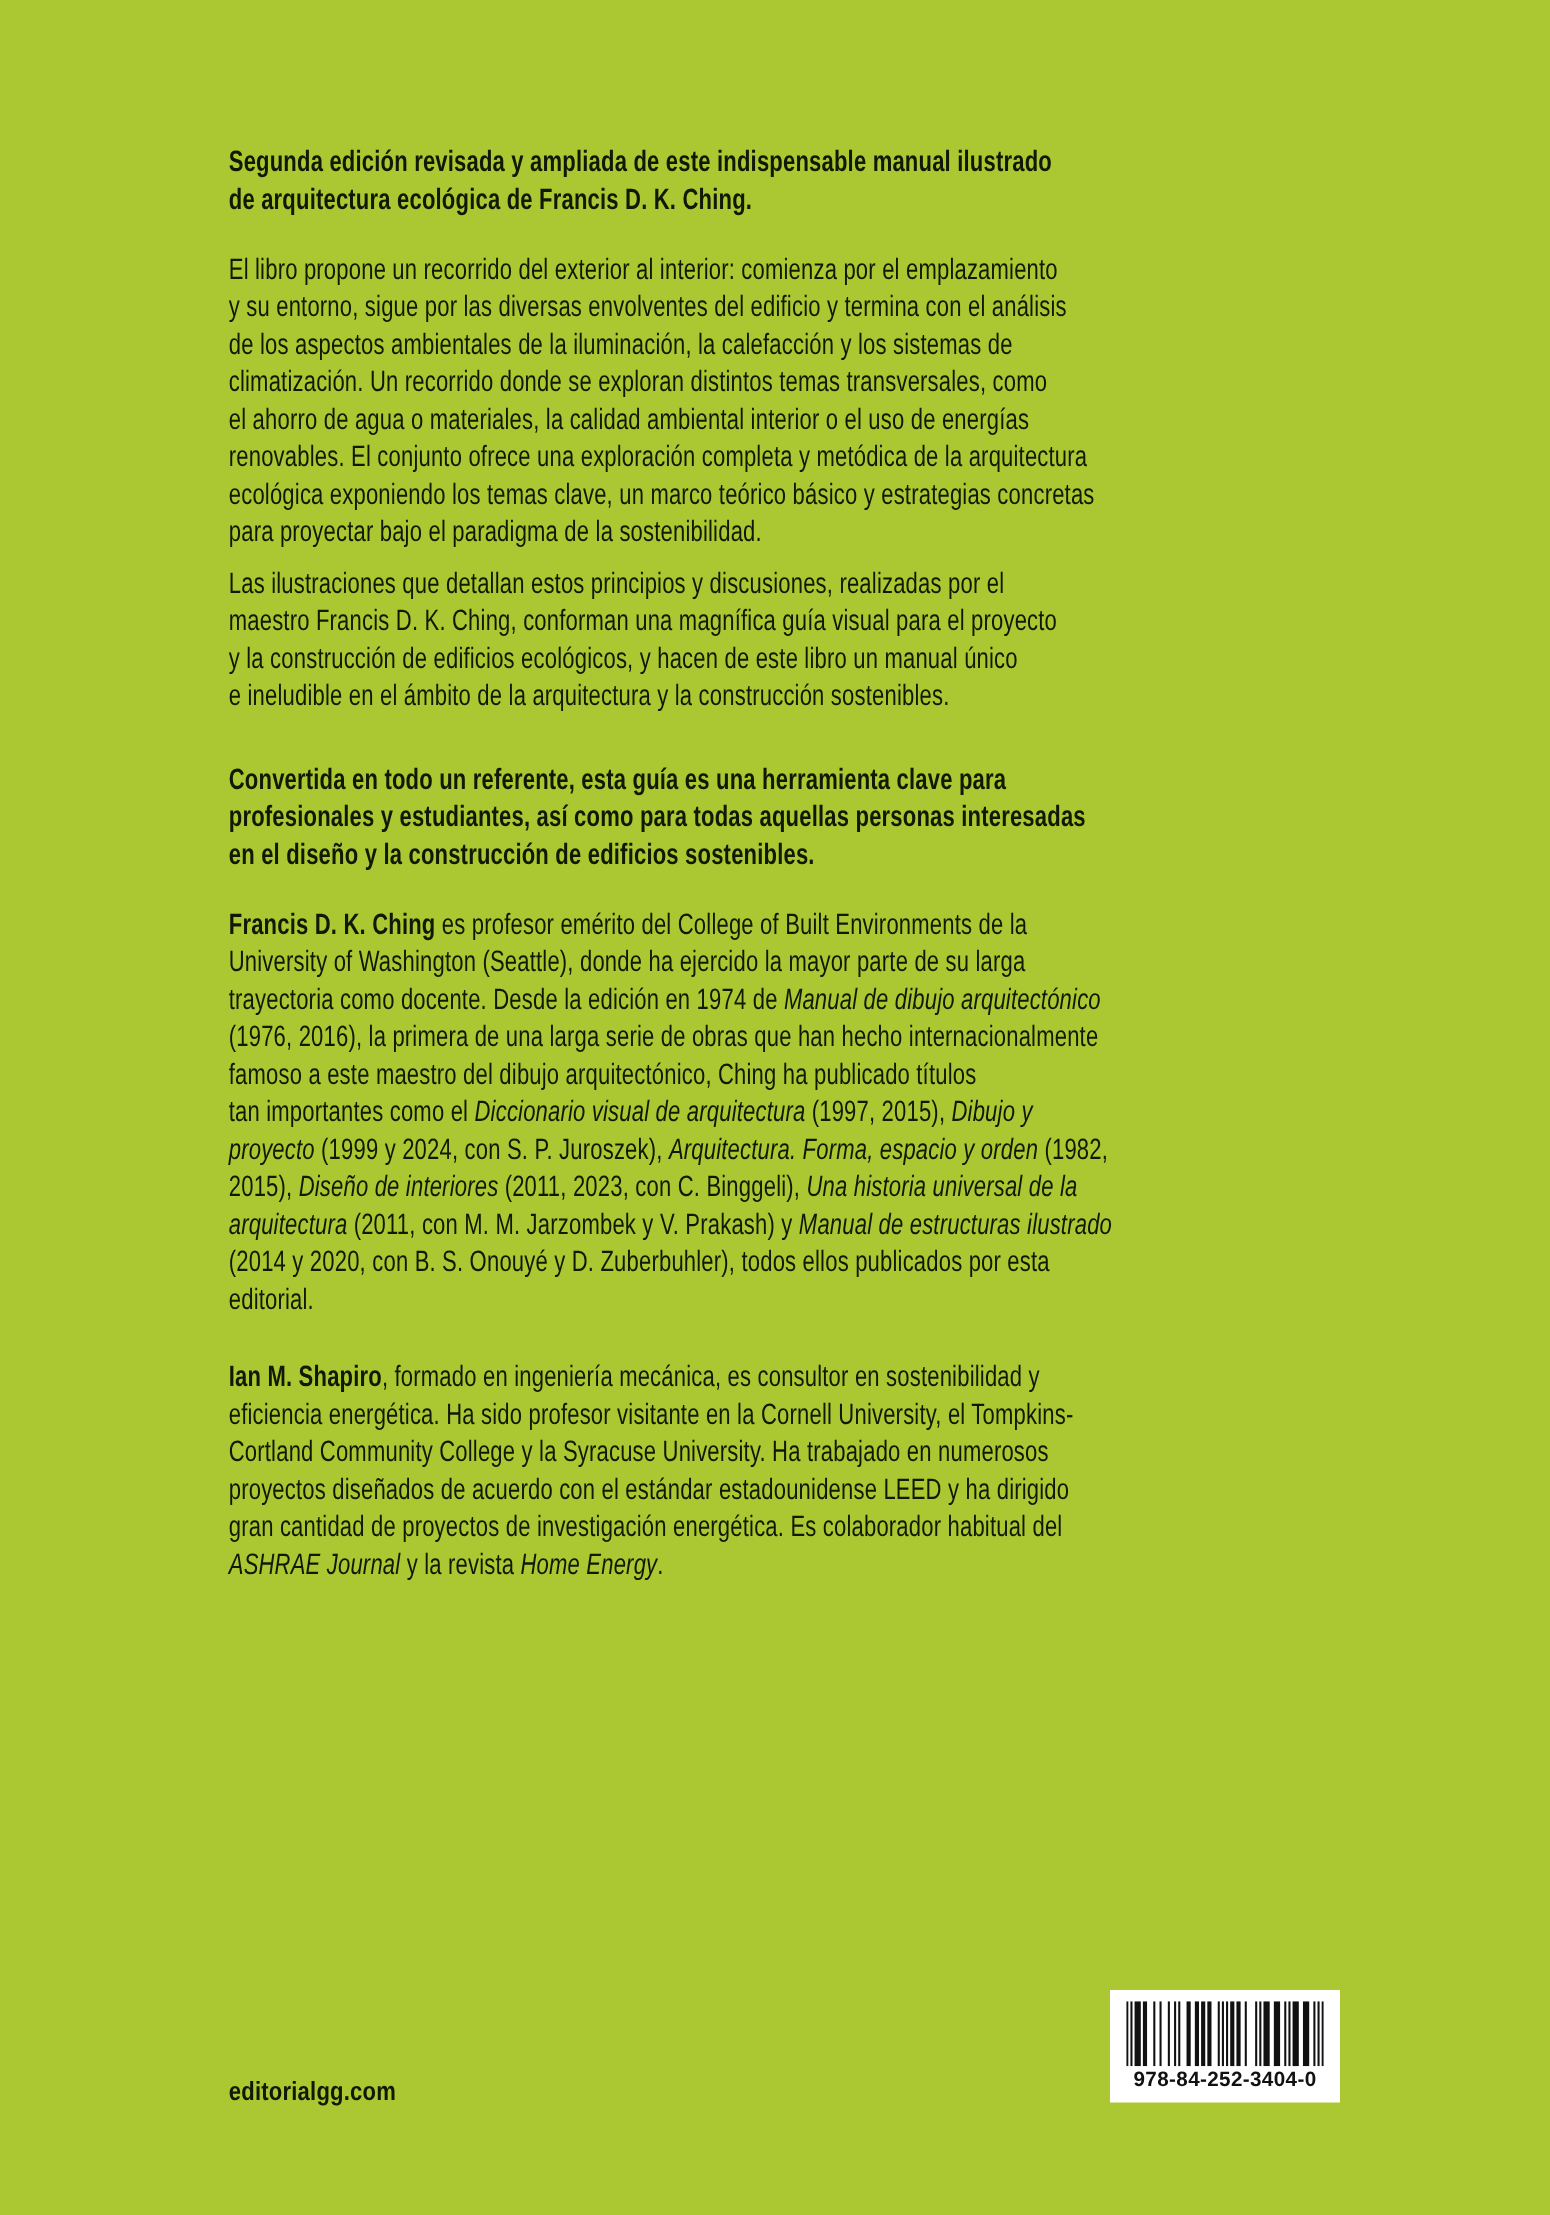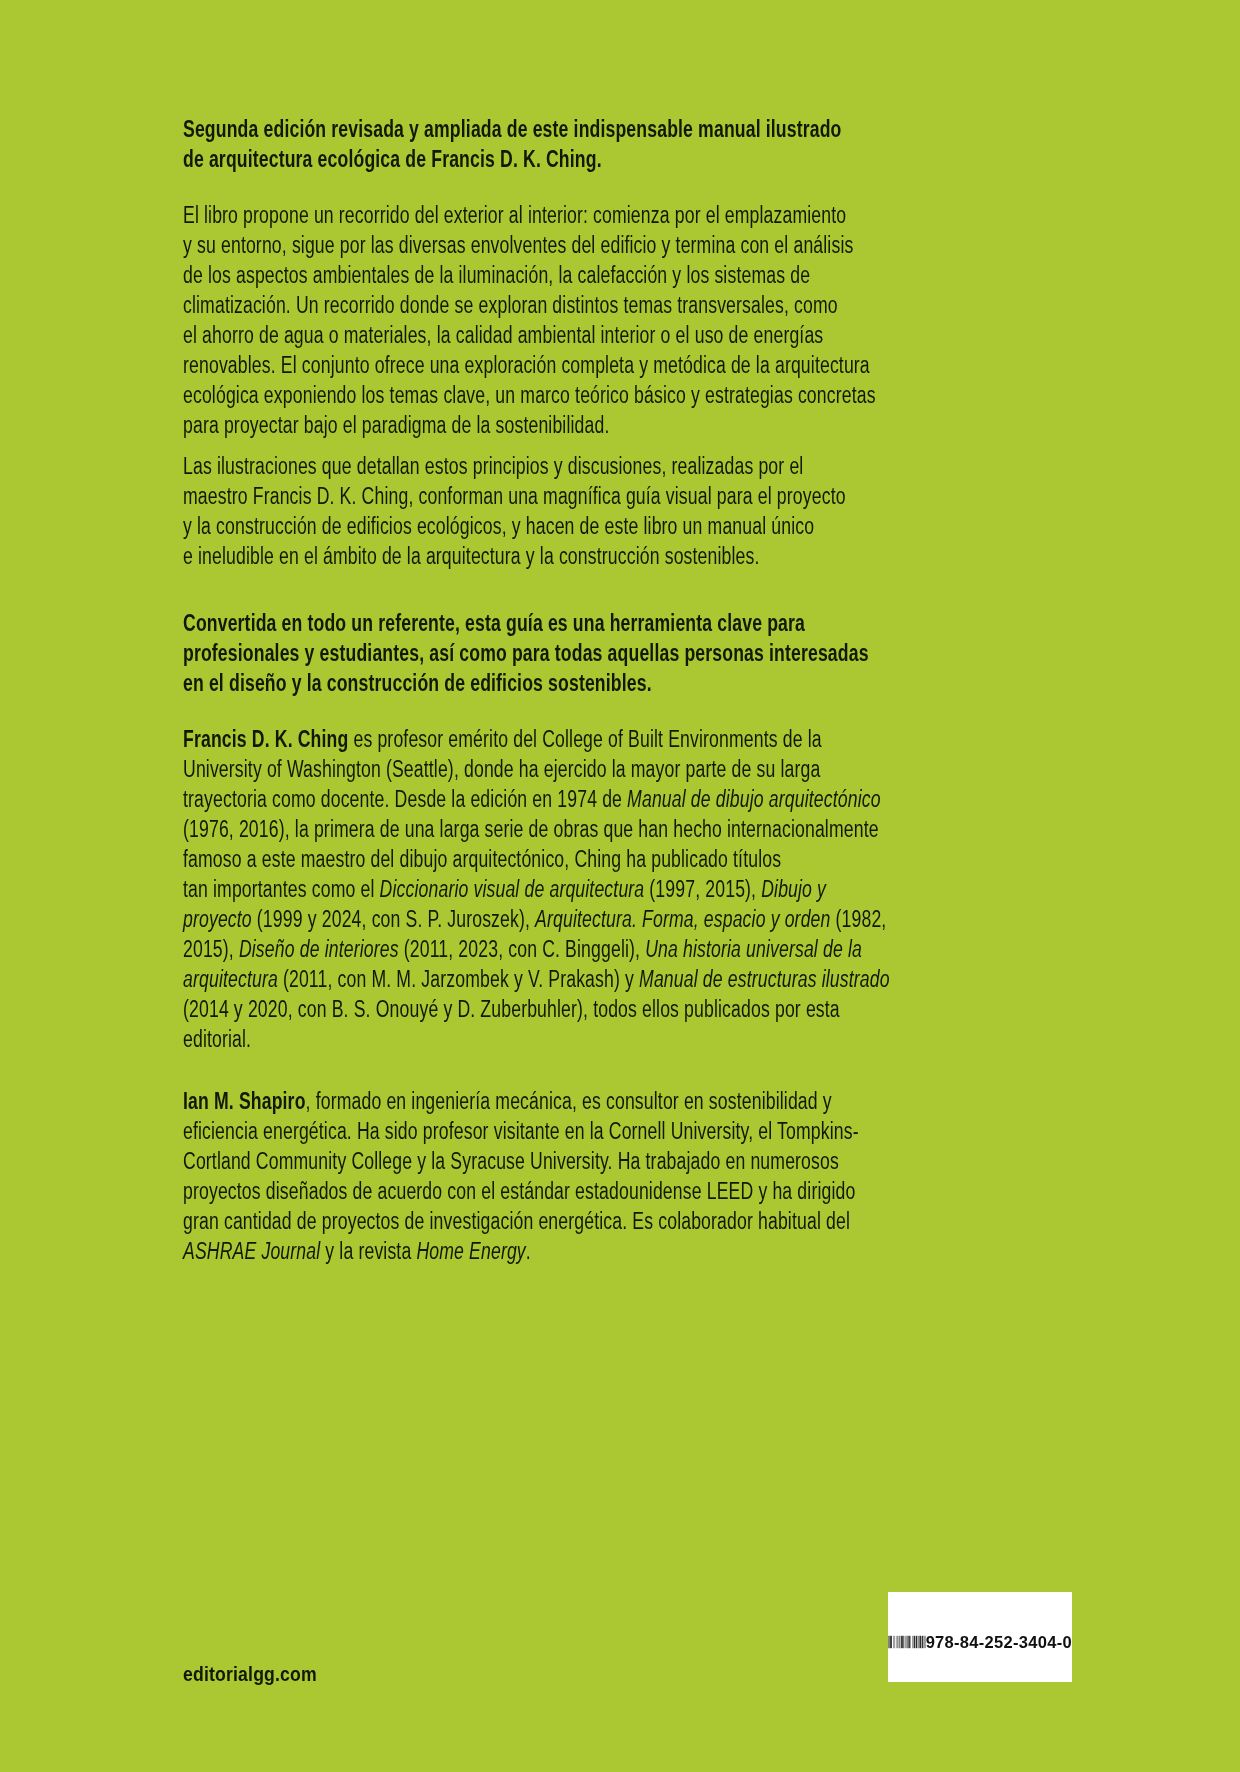--- a/index.html
+++ b/index.html
@@ -53,21 +53,21 @@
   #barcode-box {
     position: absolute;
     left: 888px;
     top: 1592px;
     width: 184px;
     height: 90px;
     background: #ffffff;
     box-sizing: border-box;
     padding-top: 9px;
     display: flex;
-    flex-direction: row;
+    flex-direction: column;
     align-items: center;
   }
   #barcode-bars { display: block; }
   #barcode-isbn {
     margin-top: 2px;
     font-size: 16.5px;
     font-weight: 700;
     letter-spacing: 0.3px;
     color: #111111;
     white-space: nowrap;

